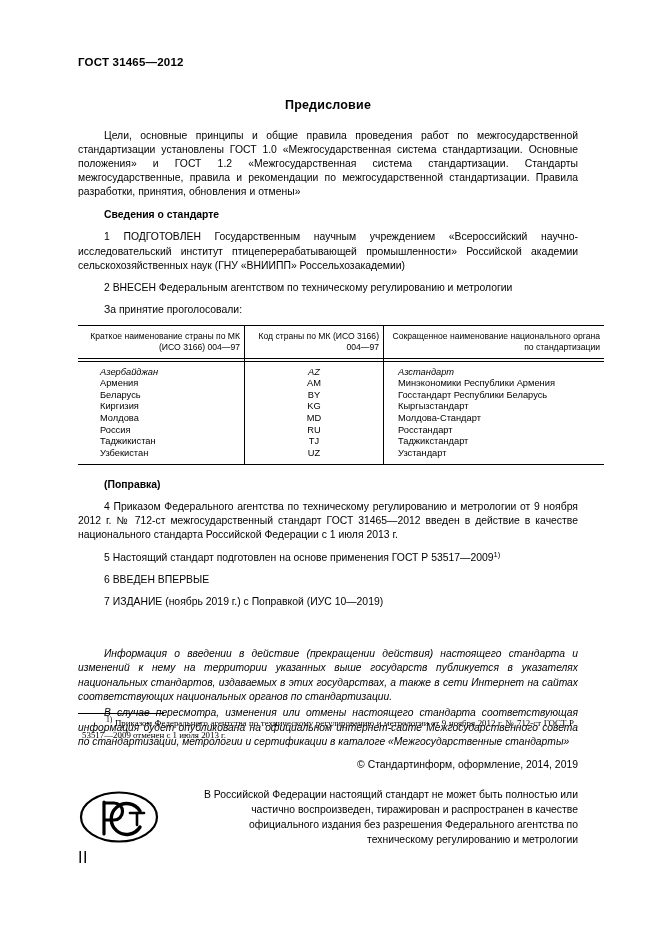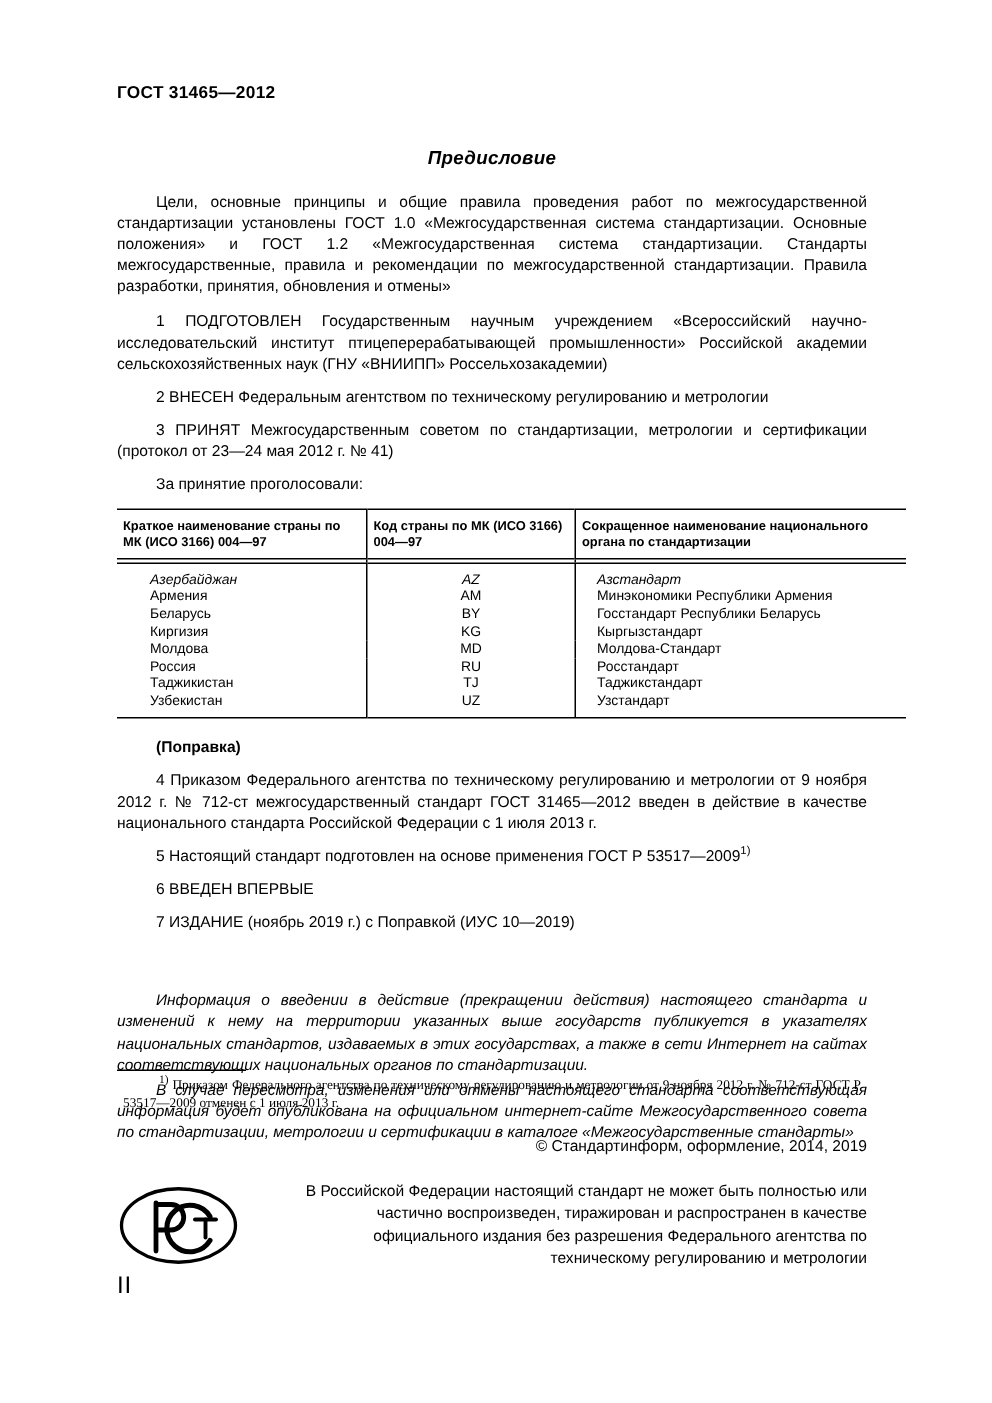--- a/index.html
+++ b/index.html
@@ -37,21 +37,20 @@
     margin: 0 0 30px 0;
   }
 
   
   .section-title {
     text-align: center;
     font-size: 12.5px;
     font-weight: bold;
     margin: 0 0 17px 0;
     letter-spacing: 0.2px;
-    font-style: italic;
   }
 
   
   p.body {
     font-size: 10.4px;
     line-height: 14.1px;
     text-align: justify;
     margin: 0 0 9px 0;
     text-indent: 26px;
     word-spacing: 0.1px;
@@ -86,24 +85,24 @@
     margin: 6px 0 13px 0;
     table-layout: fixed;
   }
   .vote-table th, .vote-table td {
     font-size: 8.6px;
     font-weight: normal;
     padding: 0;
     vertical-align: top;
   }
   .vote-table thead th {
-    text-align: left;
+    text-align: right;
     line-height: 11.3px;
     padding: 5px 4px 4px 4px;
-    font-weight: bold;
+    font-weight: normal;
   }
   .vote-table thead tr {
     border-top: 1.6px solid #000;
   }
   .th-sep {
     height: 2px;
     padding: 0 !important;
     line-height: 0;
   }
   .vote-table .col-b { border-left: 1.2px solid #000; }
@@ -203,24 +202,24 @@
 <div class="page">
 
   <div class="content">
 
     <div class="doc-header">ГОСТ 31465—2012</div>
 
     <div class="section-title">Предисловие</div>
 
     <p class="body">Цели, основные принципы и общие правила проведения работ по межгосударственной стандартизации установлены ГОСТ 1.0 «Межгосударственная система стандартизации. Основные положения» и ГОСТ 1.2 «Межгосударственная система стандартизации. Стандарты межгосударственные, правила и рекомендации по межгосударственной стандартизации. Правила разработки, принятия, обновления и отмены»</p>
 
+    <div class="bold-lead">Сведения о стандарте</div>
 
     <p class="list-item">1 ПОДГОТОВЛЕН Государственным научным учреждением «Всероссийский научно-исследовательский институт птицеперерабатывающей промышленности» Российской академии сельскохозяйственных наук (ГНУ «ВНИИПП» Россельхозакадемии)</p>
     <p class="list-item">2 ВНЕСЕН Федеральным агентством по техническому регулированию и метрологии</p>
-    <p class="list-item">3 ПРИНЯТ Межгосударственным советом по стандартизации, метрологии и сертификации (протокол от 23—24 мая 2012 г. № 41)</p>
 
     <p class="list-item">За принятие проголосовали:</p>
 
     <table class="vote-table">
       <thead>
         <tr>
           <th style="width:158px">Краткое наименование страны по МК (ИСО 3166) 004—97</th>
           <th class="col-b" style="width:130px">Код страны по МК (ИСО 3166) 004—97</th>
           <th class="col-c" style="width:212px">Сокращенное наименование национального органа по стандартизации</th>
         </tr>

